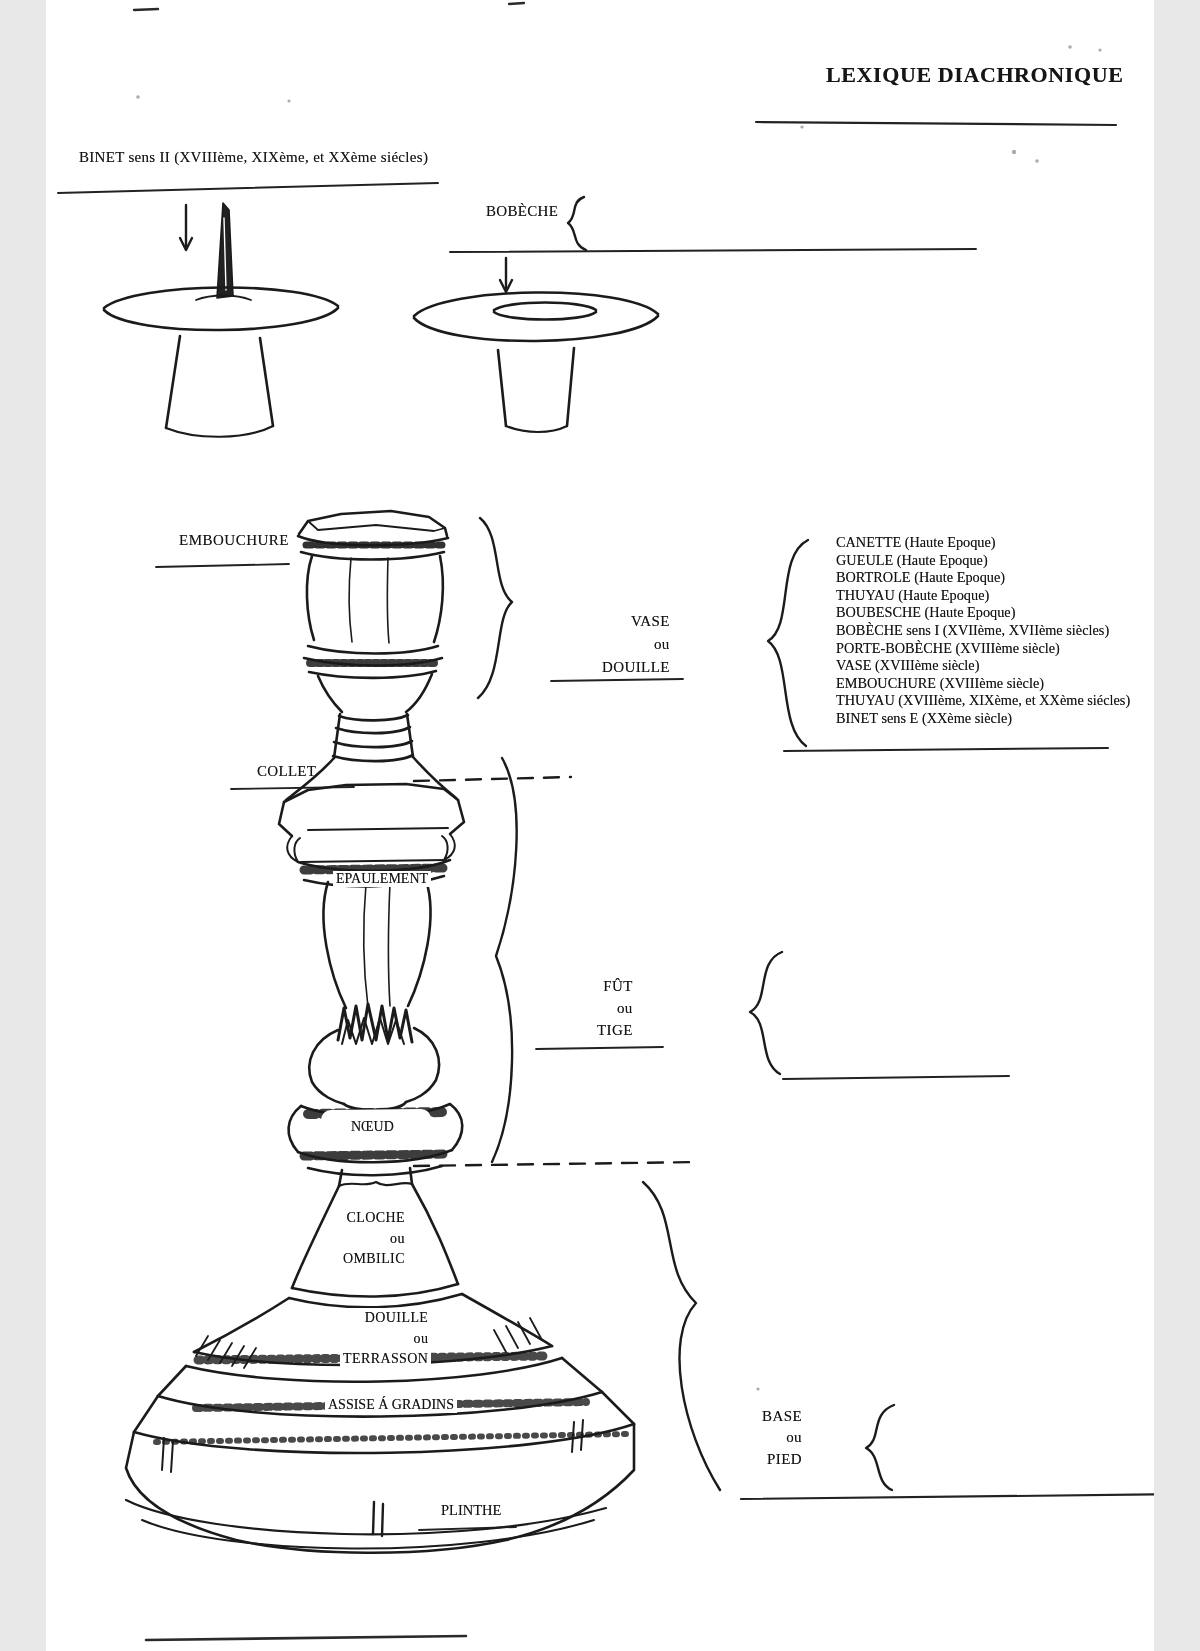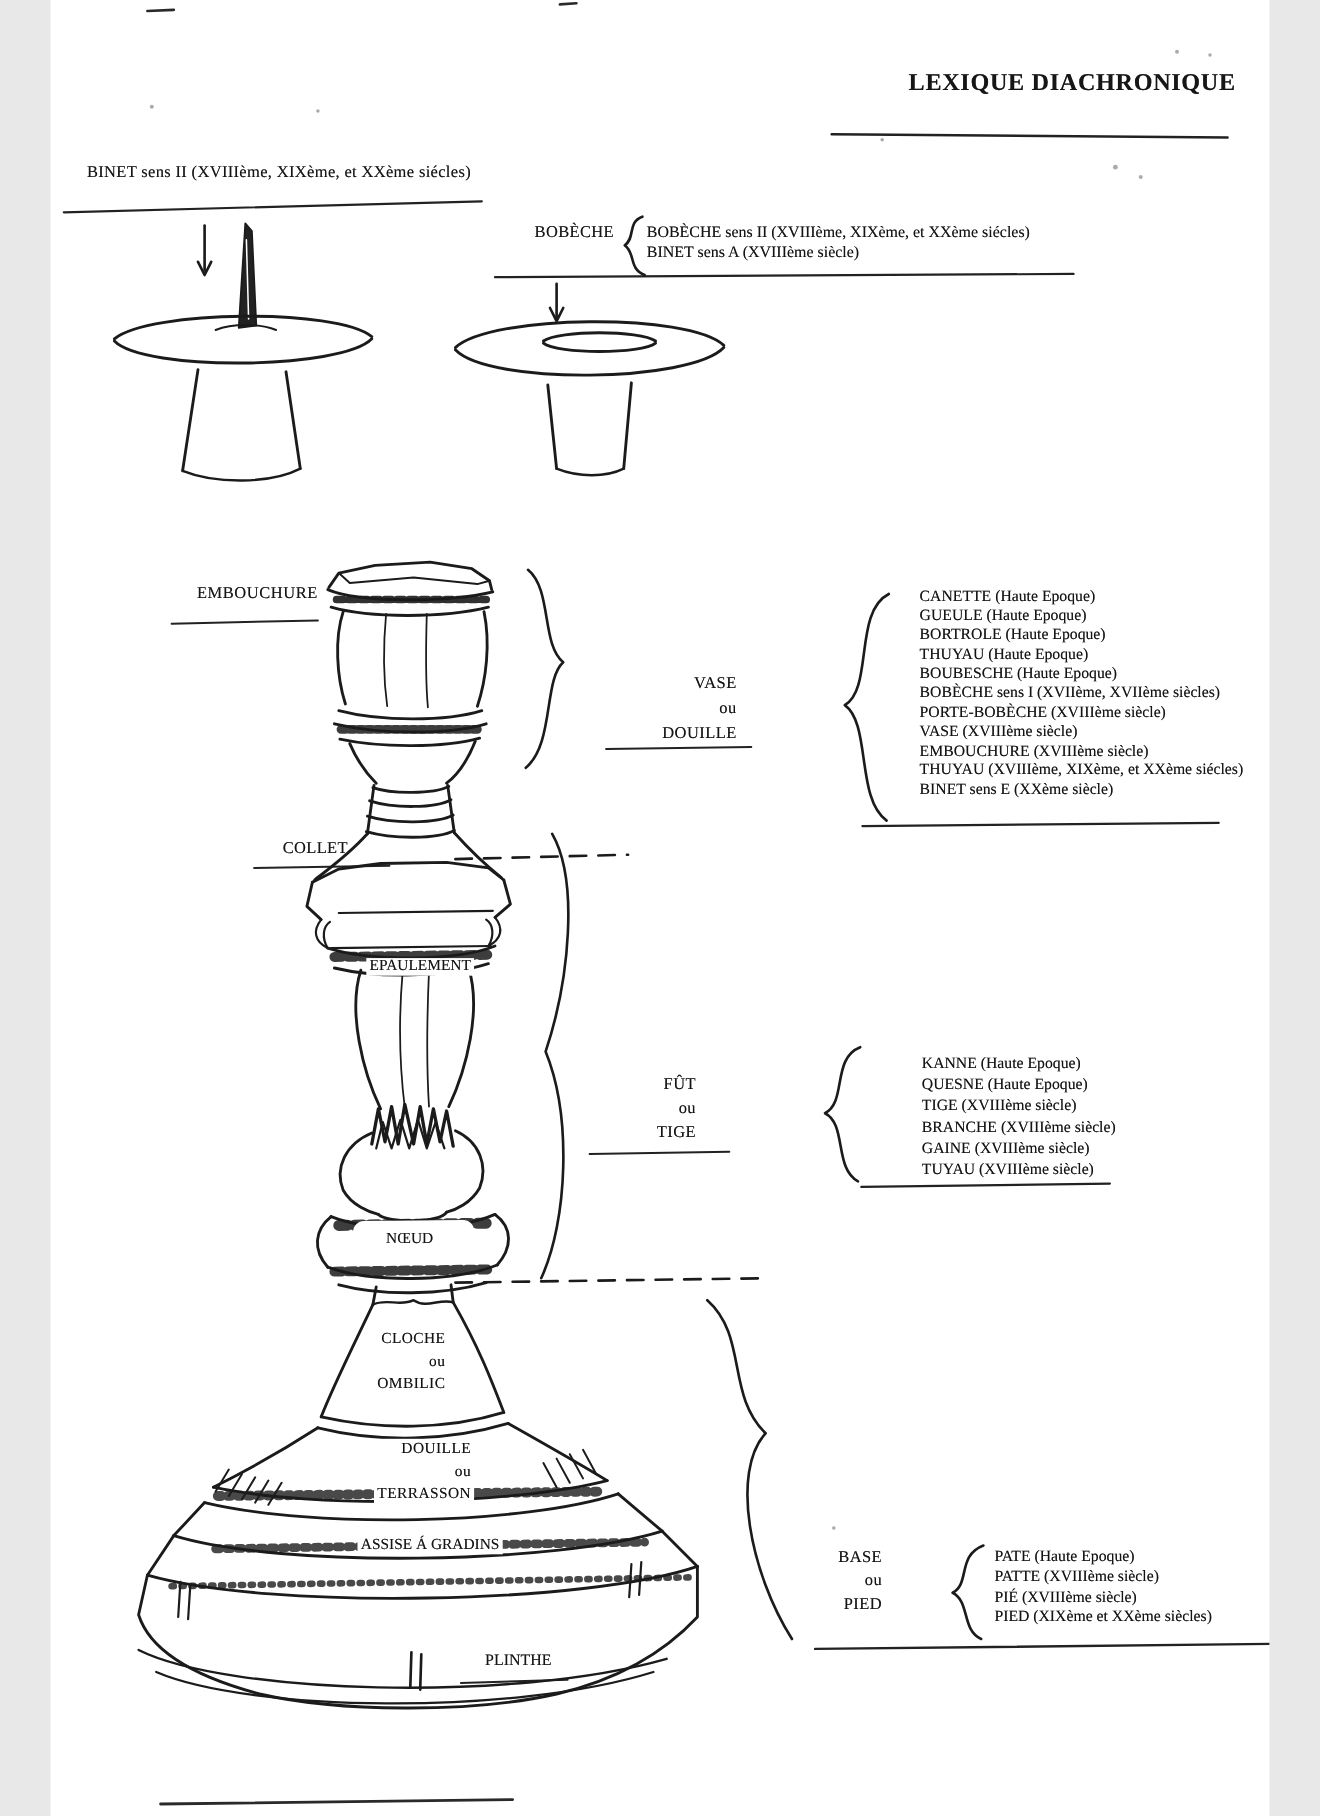--- a/index.html
+++ b/index.html
@@ -211,24 +211,20 @@
       <path d="M597,1182 C634,1215 614,1268 650,1303 C618,1338 636,1430 674,1490"></path>
       <path d="M848,1405 C824,1414 836,1440 820,1448 C836,1456 828,1482 846,1490"></path>
     </g>
   </svg>
 
   <div class="label title" style="left:780px;top:62px;">LEXIQUE DIACHRONIQUE</div>
 
   <div class="label h-small" style="left:33px;top:149px;">BINET sens II (XVIIIème, XIXème, et XXème siécles)</div>
 
   <div class="label h-small" style="left:440px;top:203px;">BOBÈCHE</div>
-  <div class="list" style="left:542px;top:202px;line-height:19px;font-size:14.5px;">
-    <div>BOBÈCHE sens II (XVIIIème, XIXème, et XXème siécles)</div>
-    <div>BINET sens A  (XVIIIème siècle)</div>
-  </div>
 
   <div class="label h-small" style="left:133px;top:532px;letter-spacing:.5px;">EMBOUCHURE</div>
 
   <div class="label h-small" style="left:211px;top:763px;">COLLET</div>
 
   <div class="label plaque" style="left:287px;top:871px;font-size:14px;">EPAULEMENT</div>
 
   <div class="label plaque" style="left:302px;top:1119px;font-size:14px;">NŒUD</div>
 
   <div class="seclabel" style="left:297px;top:1208px;font-size:14px;line-height:20.6px;">
@@ -272,29 +268,15 @@
     <div>THUYAU (Haute Epoque)</div>
     <div>BOUBESCHE (Haute Epoque)</div>
     <div>BOBÈCHE sens I (XVIIème, XVIIème siècles)</div>
     <div>PORTE-BOBÈCHE (XVIIIème siècle)</div>
     <div>VASE (XVIIIème siècle)</div>
     <div>EMBOUCHURE (XVIIIème siècle)</div>
     <div>THUYAU (XVIIIème, XIXème, et XXème siécles)</div>
     <div>BINET sens E (XXème siècle)</div>
   </div>
 
-  <div class="list" style="left:792px;top:958px;line-height:19.2px;">
-    <div>KANNE (Haute Epoque)</div>
-    <div>QUESNE (Haute Epoque)</div>
-    <div>TIGE (XVIIIème siècle)</div>
-    <div>BRANCHE (XVIIIème siècle)</div>
-    <div>GAINE (XVIIIème siècle)</div>
-    <div>TUYAU (XVIIIème siècle)</div>
-  </div>
-
-  <div class="list" style="left:858px;top:1406px;line-height:18.3px;">
-    <div>PATE (Haute Epoque)</div>
-    <div>PATTE (XVIIIème siècle)</div>
-    <div>PIÉ (XVIIIème siècle)</div>
-    <div>PIED (XIXème et XXème siècles)</div>
-  </div>
+
 
 </div>
 
 </body></html>

